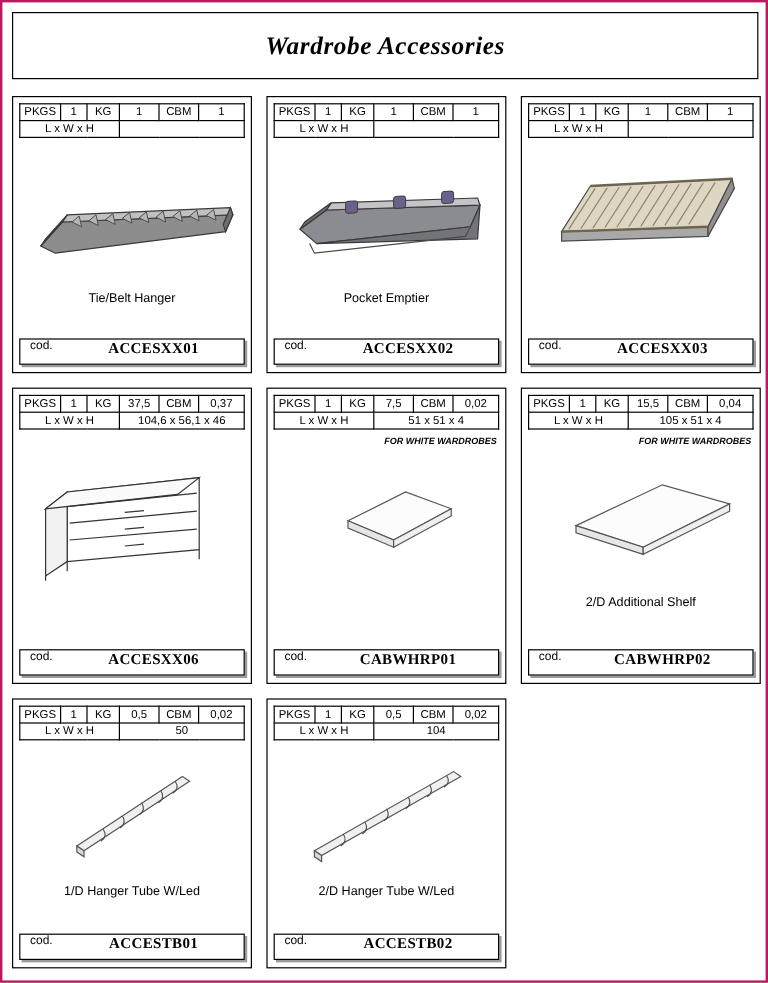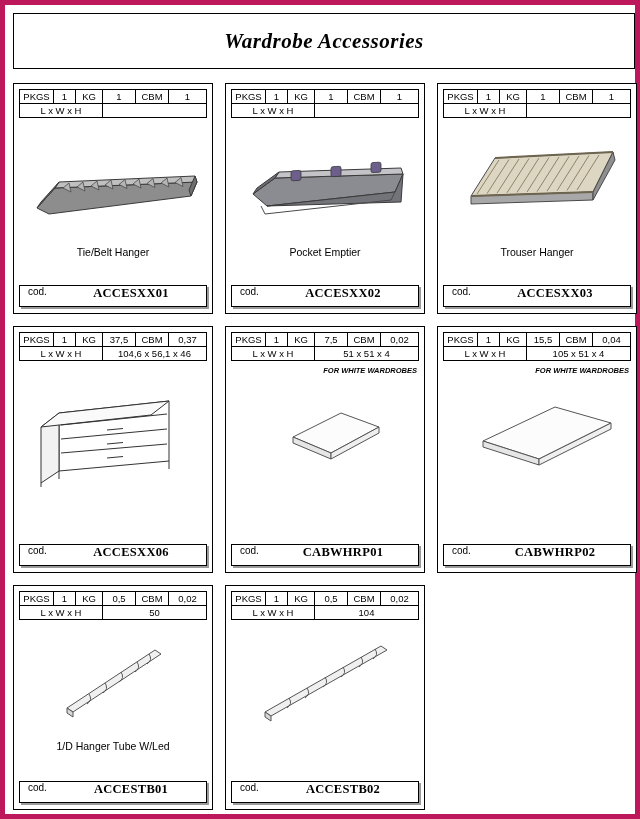--- a/index.html
+++ b/index.html
@@ -12,21 +12,21 @@
     width: 640px;
     height: 819px;
     position: relative;
     overflow: hidden;
   }
   .page {
     width: 640px;
     height: 819px;
     position: relative;
     box-sizing: border-box;
-    border: 5px solid #be185d;
+    border: 2px solid #be185d;
     background: #fff;
   }
   
   .title-banner {
     position: absolute;
     left: 8px;
     top: 8px;
     width: 622px;
     height: 56px;
     border: 1px solid #000;
@@ -284,21 +284,20 @@
               <path d="M116 35 L94 69.6"></path>
                 <path d="M126 34.5 L104 69.2"></path>
               <path d="M136 34 L114 68.8"></path>
                 <path d="M146 33.5 L124 68.4"></path>
               <path d="M156 33 L134 68"></path>
             </g>
             <path d="M52 36 L170 30" fill="none" stroke="#6d6550" stroke-width="2"></path>
             <path d="M28 74 L150 70" fill="none" stroke="#6d6550" stroke-width="2"></path>
           </svg>
         </div>
-        <div class="caption">Trouser Hanger</div>
         <div class="codebox">
           <span class="cod-label">cod.</span>
           <span class="cod-value">ACCESXX03</span>
         </div>
       </div>
     </div>
 
     <div class="row">
 
       <div class="card mid">
@@ -393,20 +392,21 @@
         <div class="pic">
           <div class="note">FOR WHITE WARDROBES</div>
           <svg width="190" height="128" viewBox="0 0 190 128">
             <g stroke="#555" stroke-width="1" fill="#ffffff">
               <path d="M40 76 L112 42 L168 58 L96 94 Z" fill="#fcfcfc"></path>
               <path d="M40 76 L96 94 L96 100 L40 82 Z" fill="#e6e6e6"></path>
               <path d="M96 94 L168 58 L168 64 L96 100 Z" fill="#efefef"></path>
             </g>
           </svg>
         </div>
+        <div class="caption">2/D Additional Shelf</div>
         <div class="codebox">
           <span class="cod-label">cod.</span>
           <span class="cod-value">CABWHRP02</span>
         </div>
       </div>
     </div>
 
     <div class="row">
 
       <div class="card short">
@@ -474,20 +474,21 @@
             <g stroke="#4a4a4a" stroke-width="0.9" fill="none">
               <path d="M58 74 q4 6 -2 10"></path>
               <path d="M76 64 q4 6 -2 10"></path>
               <path d="M94 53 q4 6 -2 10"></path>
               <path d="M112 43 q4 6 -2 10"></path>
               <path d="M130 33 q4 6 -2 10"></path>
               <path d="M144 25 q4 6 -2 10"></path>
             </g>
           </svg>
         </div>
+        <div class="caption">2/D Hanger Tube W/Led</div>
         <div class="codebox">
           <span class="cod-label">cod.</span>
           <span class="cod-value">ACCESTB02</span>
         </div>
       </div>
 
       <div style="width:200px"></div>
     </div>
 
   </div>

